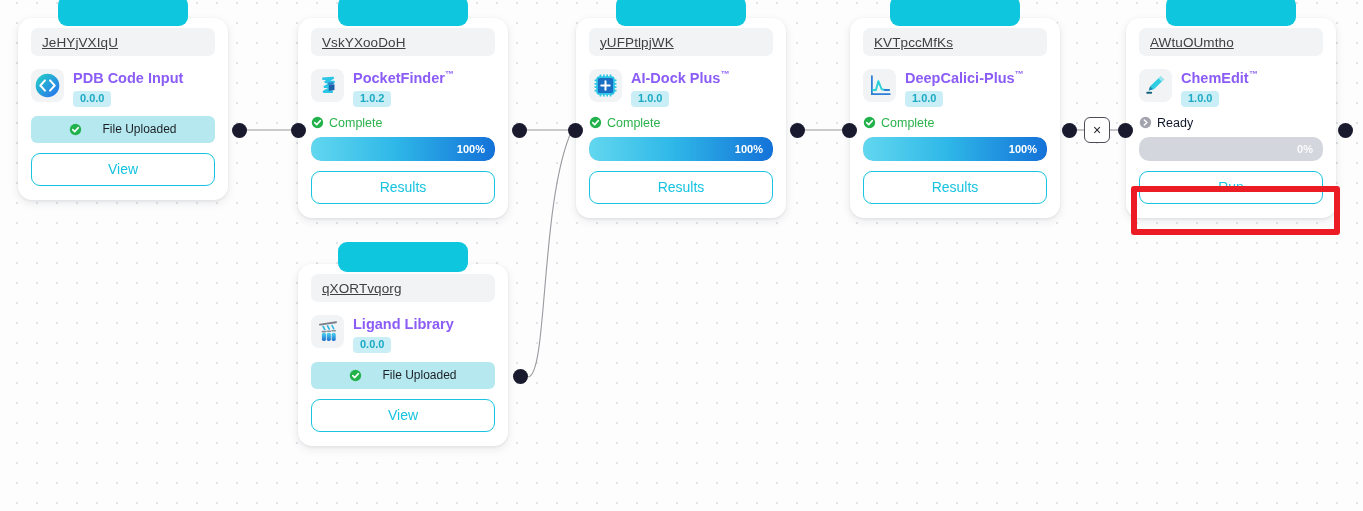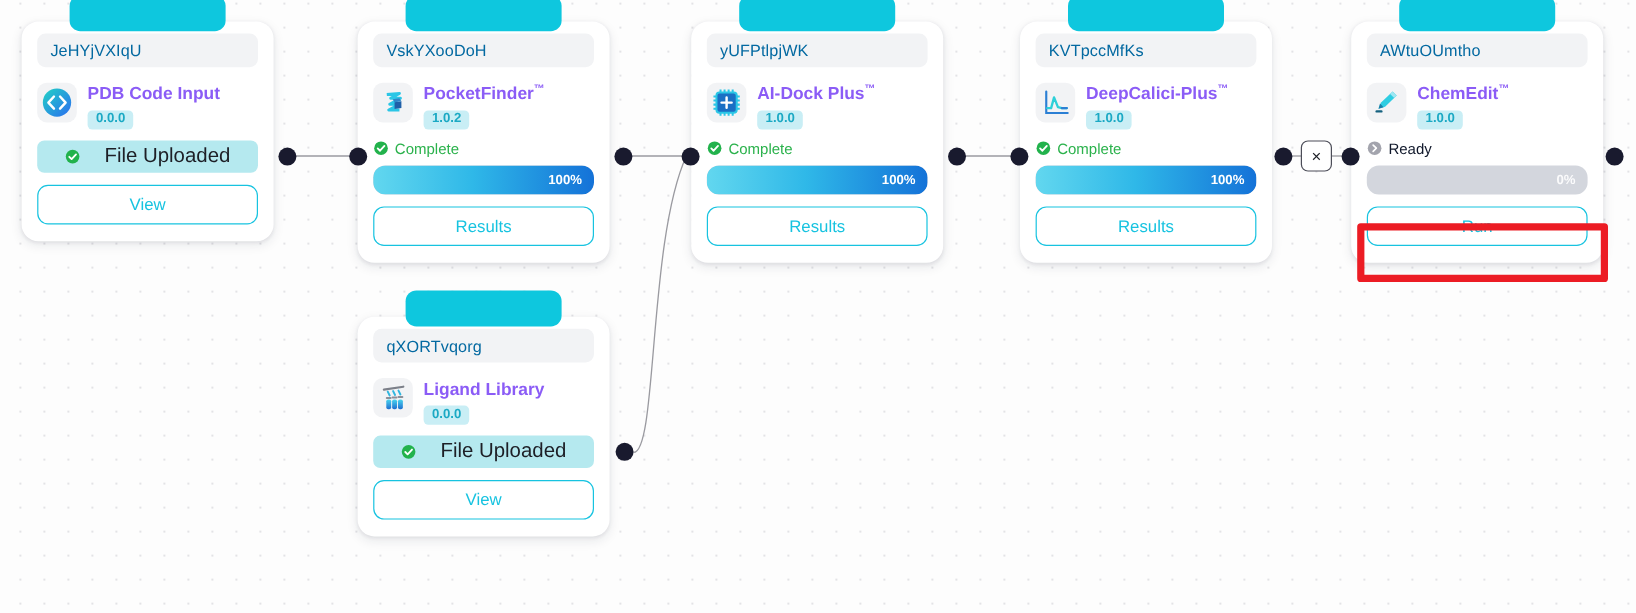--- a/index.html
+++ b/index.html
@@ -35,22 +35,23 @@
     background: #0ec7de;
     border-radius: 9px;
   }
   .id-chip {
     background: #f2f3f5;
     border-radius: 7px;
     height: 28px;
     display: flex; align-items: center;
     padding: 0 11px;
     font-size: 13.5px;
-    color: #0369a1;
+    color: #404040;
     letter-spacing: .1px;
+    text-decoration: underline;
   }
   .title-row {
     display: flex; align-items: flex-start;
     gap: 9px;
     margin-top: 13px;
   }
   .app-icon {
     width: 33px; height: 33px;
     flex: 0 0 33px;
     background: #f2f3f5;
@@ -110,21 +111,21 @@
   }
   .progress.zero .pct { color: #fbfbfc; }
 
   .uploaded {
     margin-top: 9px;
     height: 27px;
     background: #b5e9ef;
     border-radius: 6px;
     display: flex; align-items: center; justify-content: center;
     gap: 20px;
-    font-size: 17px;
+    font-size: 12px;
     color: #1d1f26;
   }
 
   .action-btn {
     margin-top: 10px;
     height: 33px;
     border: 1.6px solid #17c3e0;
     border-radius: 9px;
     background: #ffffff;
     color: #17c3e0;

